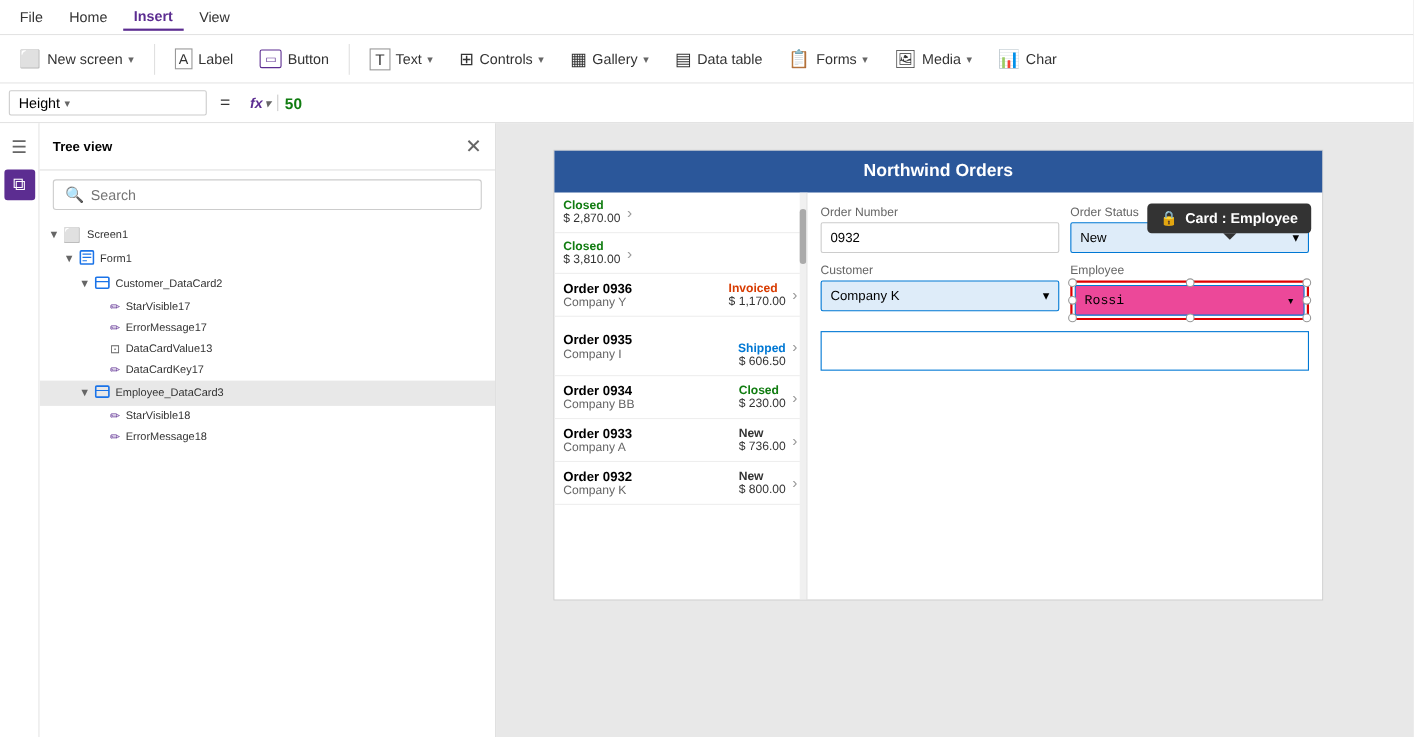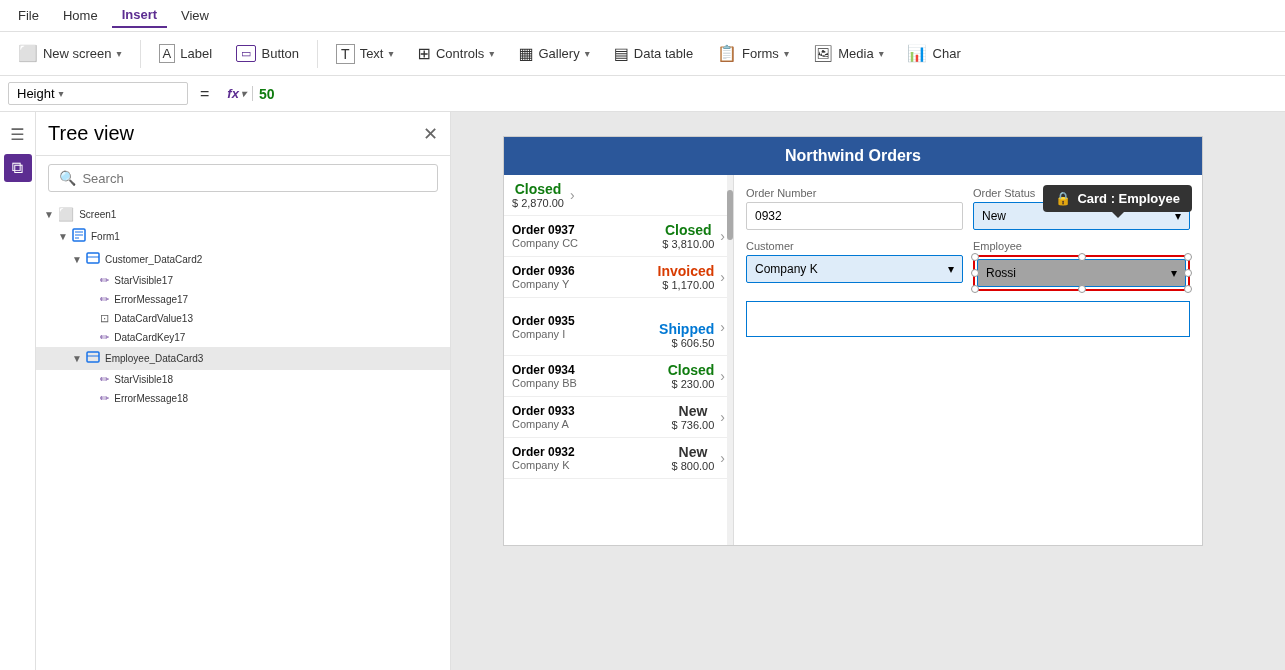--- a/index.html
+++ b/index.html
@@ -23,21 +23,21 @@
     .formula-eq { font-size: 16px; color: #333; padding: 0 6px; }
     .formula-fx { display: flex; align-items: center; gap: 2px; color: #5c2d91; font-style: italic; font-weight: 600; padding: 0 6px; border-right: 1px solid #ccc; }
     .formula-input { flex: 1; border: none; outline: none; font-size: 14px; color: #107c10; font-weight: 600; }
 
     
     .main-layout { display: flex; height: calc(670px - 32px - 44px - 36px); }
 
     
     .left-panel { width: 415px; background: #fff; border-right: 1px solid #e0e0e0; display: flex; flex-direction: column; flex-shrink: 0; }
     .left-panel-header { display: flex; align-items: center; padding: 10px 12px; border-bottom: 1px solid #e0e0e0; gap: 8px; }
-    .panel-title { font-size: 20px; font-weight: 400; flex: 1; }
+    .panel-title { font-size: 12px; font-weight: 700; flex: 1; }
     .panel-close { cursor: pointer; color: #666; font-size: 18px; }
     .search-box { margin: 8px 12px; display: flex; align-items: center; gap: 6px; border: 1px solid #ccc; border-radius: 3px; padding: 5px 10px; }
     .search-icon { color: #666; font-size: 14px; }
     .search-input { border: none; outline: none; flex: 1; font-size: 13px; color: #999; }
 
     
     .tree-view { flex: 1; overflow-y: auto; padding: 4px 0; }
     .tree-item { display: flex; align-items: center; padding: 3px 0; cursor: pointer; position: relative; }
     .tree-item.selected { background: #e8e8e8; }
     .tree-indent { display: inline-block; flex-shrink: 0; }
@@ -57,21 +57,21 @@
     .app-header { background: #2b579a; color: #fff; text-align: center; padding: 10px; font-size: 16px; font-weight: 700; }
 
     .app-body { display: flex; height: 370px; }
 
     
     .order-list { width: 230px; border-right: 1px solid #ddd; overflow: hidden; flex-shrink: 0; }
     .order-item { display: flex; align-items: center; padding: 6px 8px; border-bottom: 1px solid #eee; cursor: pointer; gap: 6px; }
     .order-info { flex: 1; }
     .order-num { font-weight: 600; font-size: 12px; display: flex; align-items: center; gap: 3px; }
     .order-company { font-size: 11px; color: #666; }
-    .order-status { font-size: 14px; font-weight: 600; text-align: center; }
+    .order-status { font-size: 11px; font-weight: 600; text-align: left; }
     .order-amount { font-size: 11px; color: #333; text-align: right; }
     .status-closed { color: #107c10; }
     .status-invoiced { color: #d83b01; }
     .status-shipped { color: #0078d4; }
     .status-new { color: #333; }
     .order-arrow { color: #999; font-size: 14px; }
     .warn-icon { color: #ff8c00; font-size: 12px; }
 
     
     .order-form { flex: 1; padding: 12px; position: relative; }
@@ -299,24 +299,20 @@
 
             <div class="order-item">
               <div style="text-align:right;">
                 <div class="order-status status-closed">Closed</div>
                 <div class="order-amount">$ 2,870.00</div>
               </div>
               <span class="order-arrow">›</span>
             </div>
 
             <div class="order-item">
-              <div class="order-info">
-                <div class="order-num">Order 0937</div>
-                <div class="order-company">Company CC</div>
-              </div>
               <div style="text-align:right;">
                 <div class="order-status status-closed">Closed</div>
                 <div class="order-amount">$ 3,810.00</div>
               </div>
               <span class="order-arrow">›</span>
             </div>
 
             <div class="order-item">
               <div class="order-info">
                 <div class="order-num">Order 0936</div>
@@ -411,21 +407,21 @@
                 <div class="form-select">
                   <span>Company K</span>
                   <span>▾</span>
                 </div>
               </div>
               <div class="form-col" style="position:relative;">
                 <div class="form-label">Employee</div>
 
                 <div style="position:relative;">
                   <div style="border:2px solid #d00; border-radius:2px; padding:2px; position:relative;">
-                    <div class="form-select" style="border-color:#0078d4; background:#a3a3a3;">
+                    <div class="form-select" style="border-color:#0078d4; background:#ec4899;font-family:Liberation Mono, monospace;">
                       <span>Rossi</span>
                       <span>▾</span>
                     </div>
 
                     <div class="handle tl"></div>
                     <div class="handle tm"></div>
                     <div class="handle tr"></div>
                     <div class="handle ml"></div>
                     <div class="handle mr"></div>
                     <div class="handle bl"></div>

